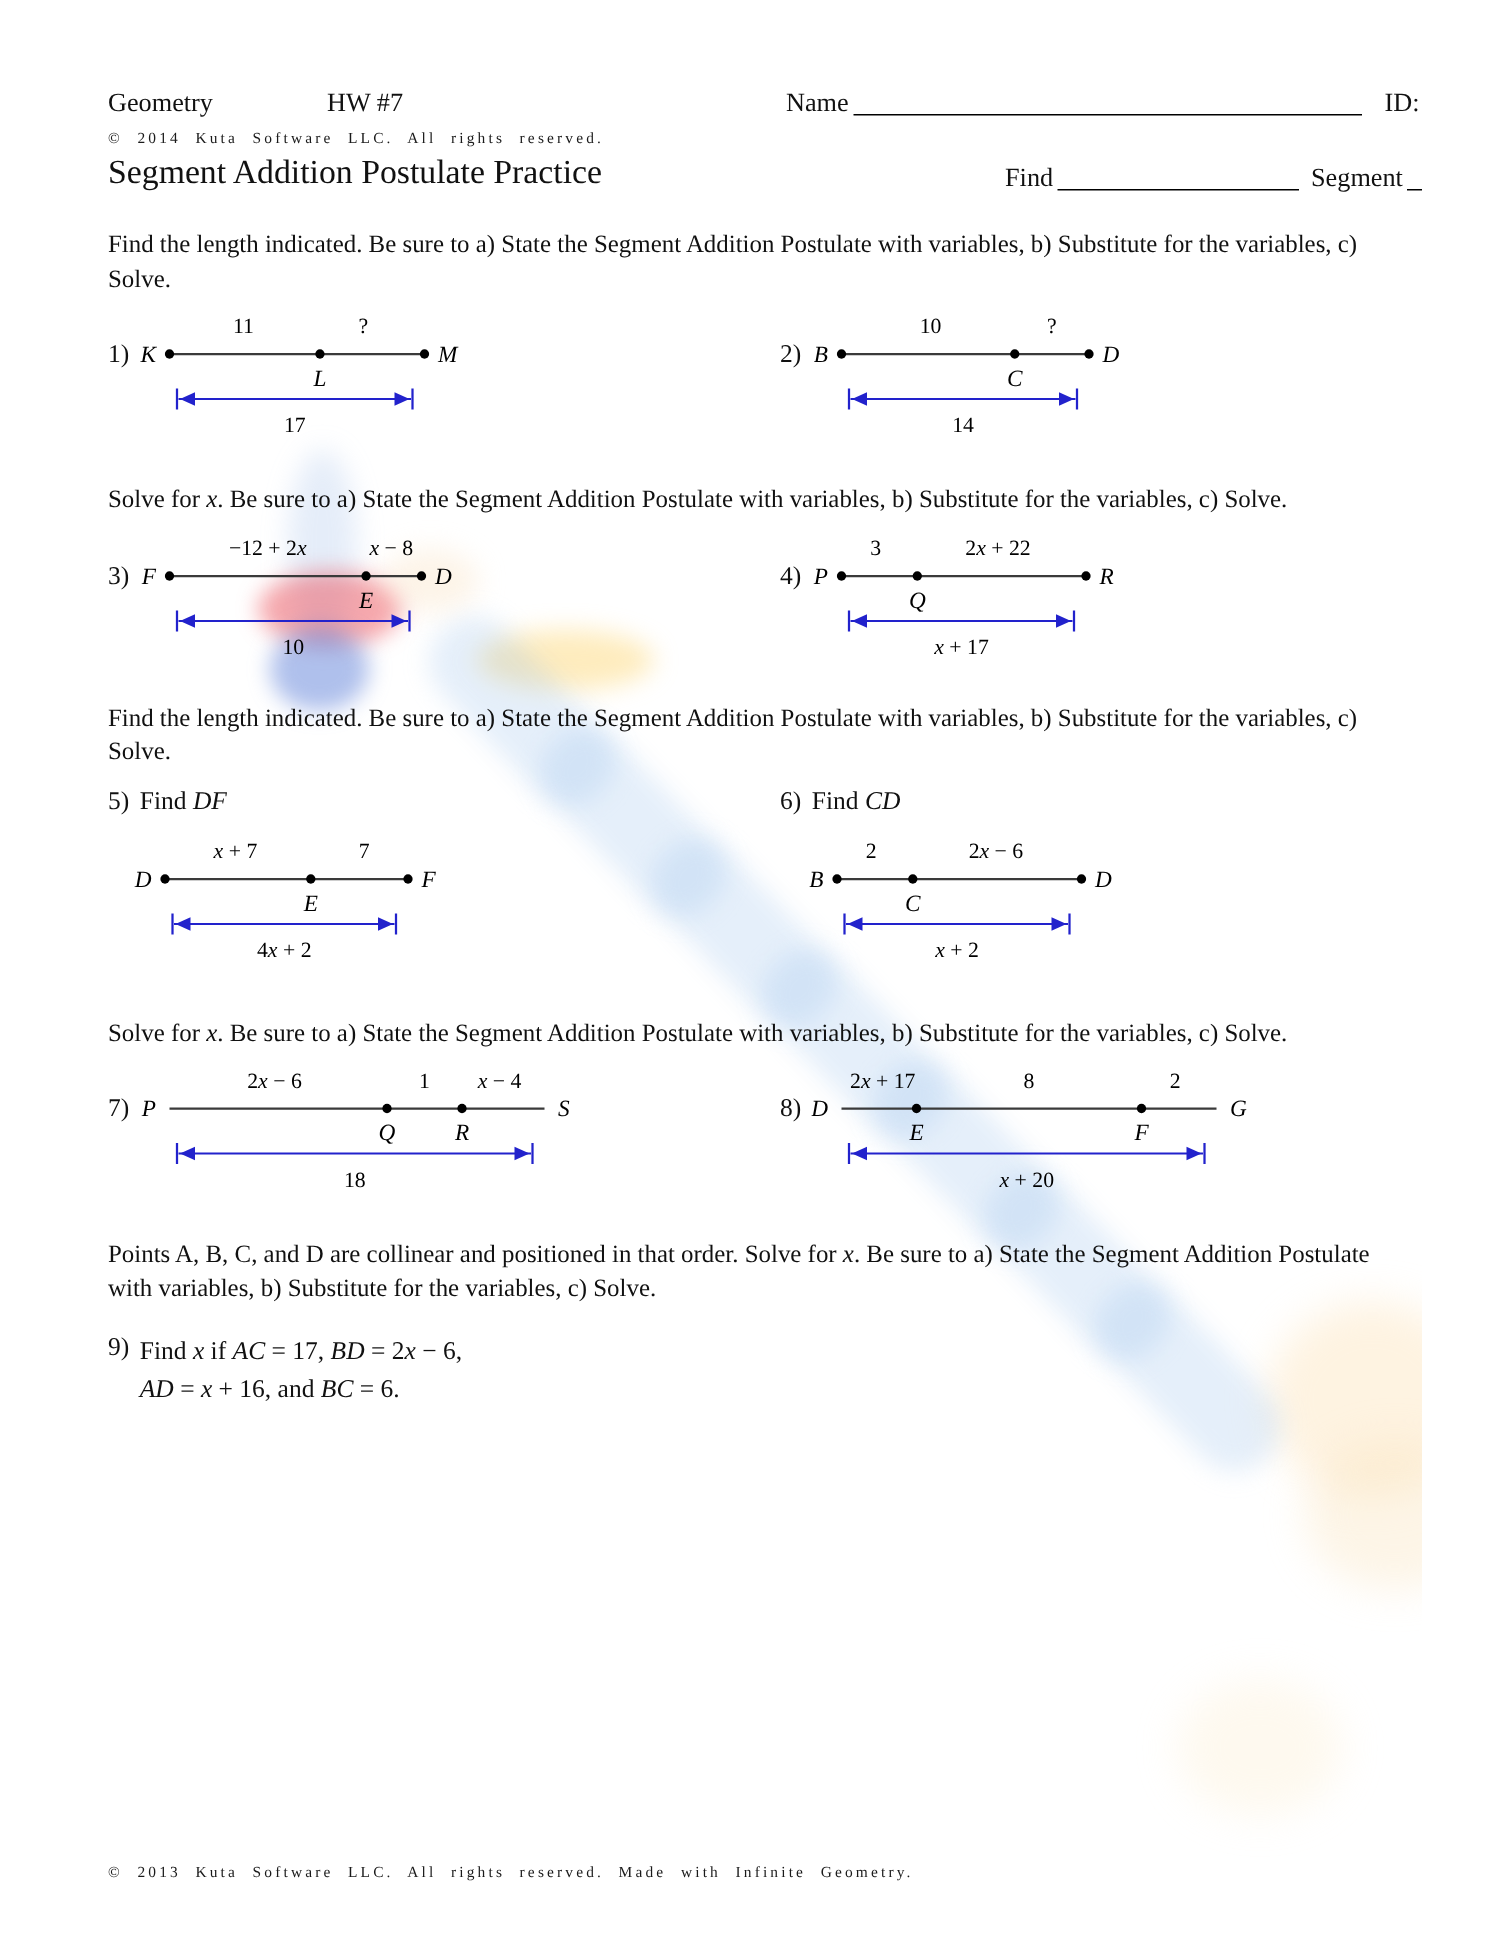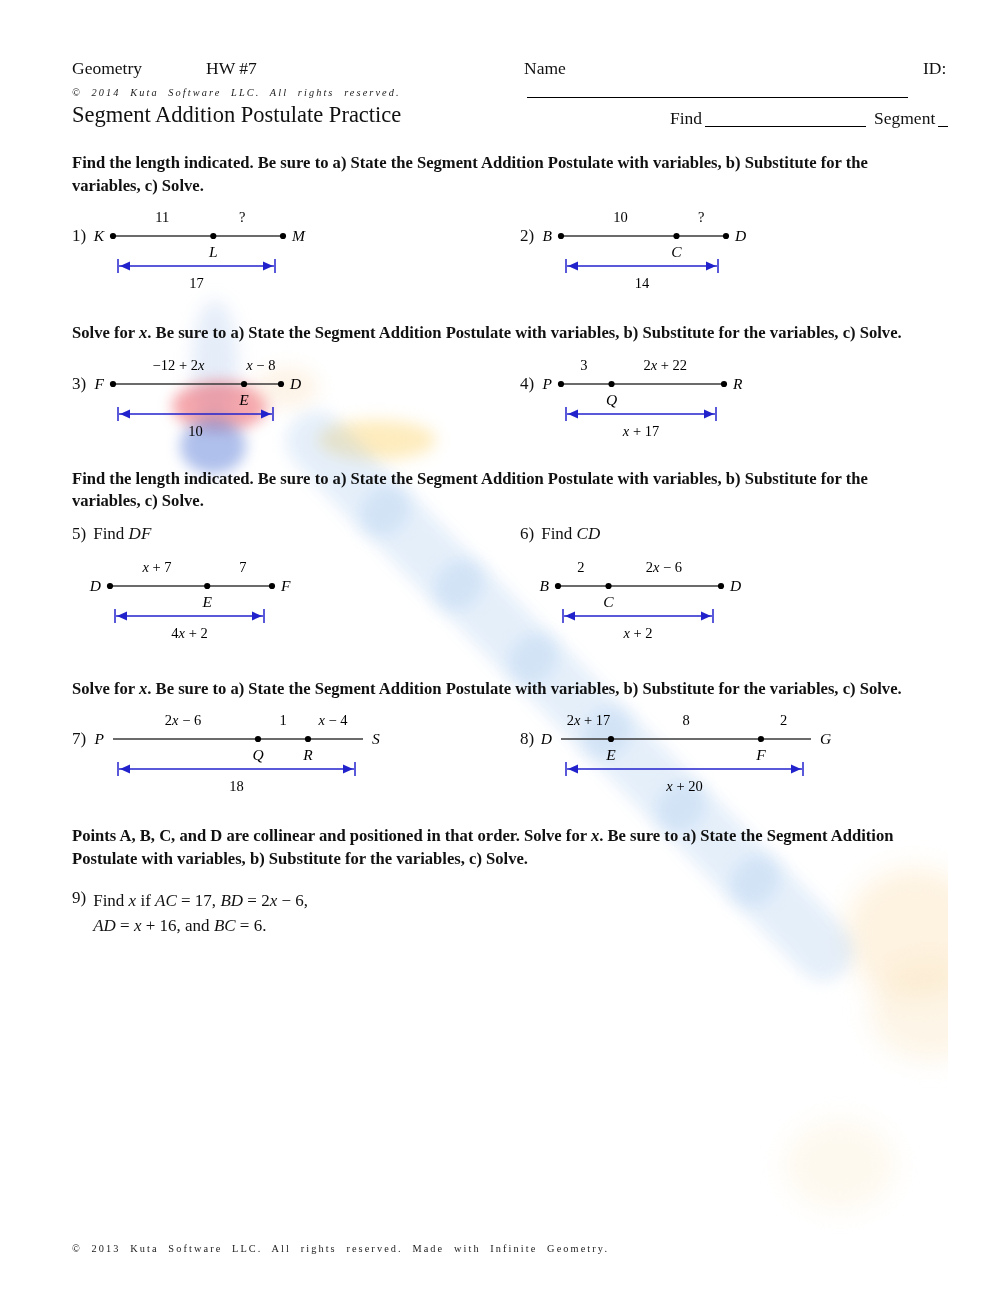--- a/index.html
+++ b/index.html
@@ -14,30 +14,30 @@
   .wm3{left:318px;top:420px;width:118px;height:40px;background:rgba(252,212,110,0.45);filter:blur(8px);}
   .wm4{left:192px;top:300px;width:46px;height:130px;background:rgba(150,185,230,0.25);filter:blur(9px);}
   .wm5{left:845px;top:868px;width:140px;height:130px;background:rgba(252,228,188,0.45);filter:blur(13px);}
   .wm6{left:870px;top:960px;width:120px;height:100px;background:rgba(250,225,185,0.35);filter:blur(13px);}
   .wm7{left:785px;top:1120px;width:110px;height:90px;background:rgba(252,235,205,0.32);filter:blur(13px);}
   .wm8{left:255px;top:366px;width:64px;height:42px;background:rgba(250,228,198,0.40);filter:blur(9px);}
   
   .content{position:absolute;left:72px;top:58px;width:856px;}
   .hrow1{position:relative;height:26px;font-size:17.5px;}
   .hcourse{position:absolute;left:0;}
-  .hassign{position:absolute;left:134px;}
-  .name-group{position:absolute;left:452px;width:384px;display:flex;flex-direction:column;}
+  .hassign{position:absolute;left:146px;}
+  .name-group{position:absolute;left:452px;width:384px;display:flex;}
   .blank{flex:1 1 auto;border-bottom:1.5px solid #000;margin-left:3px;height:18px;}
   .hid{position:absolute;left:851px;width:130px;}
-  .copyright{margin-top:3px;font-size:10.3px;letter-spacing:2.1px;word-spacing:5px;color:#1a1a1a;white-space:nowrap;font-style:italic;}
+  .copyright{margin-top:3px;font-size:10.3px;letter-spacing:2.1px;word-spacing:5px;color:#1a1a1a;white-space:nowrap;}
   .titlerow{position:relative;margin-top:4px;height:36px;}
   .title{font-size:22.5px;font-weight:normal;margin:0;display:inline;}
   .date-group{position:absolute;left:598px;top:6px;width:196px;display:flex;font-size:17.5px;}
   .period-group{position:absolute;left:802px;top:6px;width:88px;display:flex;font-size:17.5px;}
-  .instructions{font-weight:bold;font-size:16.6px;line-height:1.36;}
+  .instructions{font-weight:normal;font-size:16.6px;line-height:1.36;}
   .problems-row{display:flex;align-items:flex-start;}
   .problem{width:50%;box-sizing:border-box;display:flex;align-items:flex-start;}
   .problem.right{padding-left:20px;}
   .problem.col{display:block;}
   .pnum{font-size:17px;flex:0 0 auto;margin-right:7px;white-space:nowrap;}
   .pnum.dg{padding-top:20px;}
   .prob-head{display:flex;align-items:baseline;}
   .prompt{font-size:17px;}
   .diagram-below{margin-top:12px;}
   .lines{font-size:17px;line-height:1.5;}

